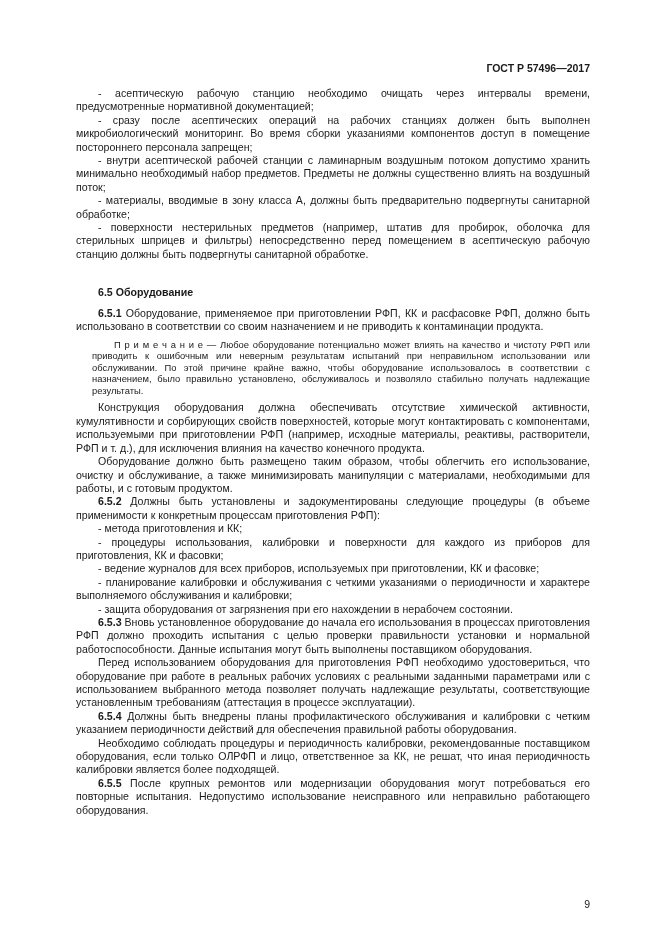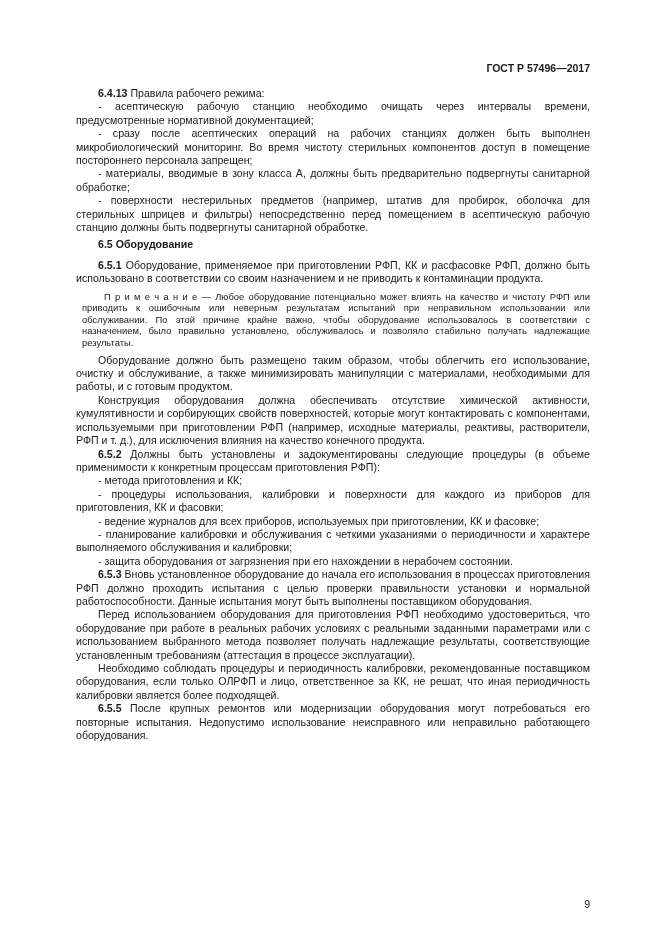--- a/index.html
+++ b/index.html
@@ -29,61 +29,62 @@
     line-height: 13.4px;
   }
   .para {
     margin: 0;
     text-align: justify;
     text-indent: 22px;
   }
   .para.heading {
     font-weight: bold;
     text-align: left;
-    margin: 4px 0 7px 0;
+    margin: 25px 0 7px 0;
   }
   .para.note {
     font-size: 9.4px;
     line-height: 11.6px;
-    margin: 5px 0 5px 6px;
+    margin: 5px 0 5px 16px;
   }
   .doc-footer {
     position: absolute;
     right: 71px;
     bottom: 26px;
     font-size: 10.5px;
   }
 </style>
 </head>
 <body>
 
 <div class="page">
   <div class="doc-header">
     <span>ГОСТ Р 57496—2017</span>
   </div>
 
   <div class="doc-body">
-      <p class="para body"><b>6.4.13 </b>Правила рабочего режима:</p>
       <p class="para body">- асептическую рабочую станцию необходимо очищать через интервалы времени, предусмотренные нормативной документацией;</p>
-      <p class="para body">- сразу после асептических операций на рабочих станциях должен быть выполнен микробиологический мониторинг. Во время чистоту стерильных компонентов доступ в помещение постороннего персонала запрещен;</p>
+      <p class="para body">- сразу после асептических операций на рабочих станциях должен быть выполнен микробиологический мониторинг. Во время сборки указаниями компонентов доступ в помещение постороннего персонала запрещен;</p>
+      <p class="para body">- внутри асептической рабочей станции с ламинарным воздушным потоком допустимо хранить минимально необходимый набор предметов. Предметы не должны существенно влиять на воздушный поток;</p>
       <p class="para body">- материалы, вводимые в зону класса А, должны быть предварительно подвергнуты санитарной обработке;</p>
       <p class="para body">- поверхности нестерильных предметов (например, штатив для пробирок, оболочка для стерильных шприцев и фильтры) непосредственно перед помещением в асептическую рабочую станцию должны быть подвергнуты санитарной обработке.</p>
       <p class="para heading">6.5 Оборудование</p>
       <p class="para body"><b>6.5.1 </b>Оборудование, применяемое при приготовлении РФП, КК и расфасовке РФП, должно быть использовано в соответствии со своим назначением и не приводить к контаминации продукта.</p>
       <p class="para note">П р и м е ч а н и е — Любое оборудование потенциально может влиять на качество и чистоту РФП или приводить к ошибочным или неверным результатам испытаний при неправильном использовании или обслуживании. По этой причине крайне важно, чтобы оборудование использовалось в соответствии с назначением, было правильно установлено, обслуживалось и позволяло стабильно получать надлежащие результаты.</p>
+      <p class="para body">Конструкция оборудования должна обеспечивать отсутствие химической активности, кумулятивности и сорбирующих свойств поверхностей, которые могут контактировать с компонентами, используемыми при приготовлении РФП (например, исходные материалы, реактивы, растворители, РФП и т. д.), для исключения влияния на качество конечного продукта.</p>
       <p class="para body">Оборудование должно быть размещено таким образом, чтобы облегчить его использование, очистку и обслуживание, а также минимизировать манипуляции с материалами, необходимыми для работы, и с готовым продуктом.</p>
-      <p class="para body">Конструкция оборудования должна обеспечивать отсутствие химической активности, кумулятивности и сорбирующих свойств поверхностей, которые могут контактировать с компонентами, используемыми при приготовлении РФП (например, исходные материалы, реактивы, растворители, РФП и т. д.), для исключения влияния на качество конечного продукта.</p>
       <p class="para body"><b>6.5.2 </b>Должны быть установлены и задокументированы следующие процедуры (в объеме применимости к конкретным процессам приготовления РФП):</p>
       <p class="para body">- метода приготовления и КК;</p>
       <p class="para body">- процедуры использования, калибровки и поверхности для каждого из приборов для приготовления, КК и фасовки;</p>
       <p class="para body">- ведение журналов для всех приборов, используемых при приготовлении, КК и фасовке;</p>
       <p class="para body">- планирование калибровки и обслуживания с четкими указаниями о периодичности и характере выполняемого обслуживания и калибровки;</p>
       <p class="para body">- защита оборудования от загрязнения при его нахождении в нерабочем состоянии.</p>
       <p class="para body"><b>6.5.3 </b>Вновь установленное оборудование до начала его использования в процессах приготовления РФП должно проходить испытания с целью проверки правильности установки и нормальной работоспособности. Данные испытания могут быть выполнены поставщиком оборудования.</p>
       <p class="para body">Перед использованием оборудования для приготовления РФП необходимо удостовериться, что оборудование при работе в реальных рабочих условиях с реальными заданными параметрами или с использованием выбранного метода позволяет получать надлежащие результаты, соответствующие установленным требованиям (аттестация в процессе эксплуатации).</p>
+      <p class="para body"><b>6.5.4 </b>Должны быть внедрены планы профилактического обслуживания и калибровки с четким указанием периодичности действий для обеспечения правильной работы оборудования.</p>
       <p class="para body">Необходимо соблюдать процедуры и периодичность калибровки, рекомендованные поставщиком оборудования, если только ОЛРФП и лицо, ответственное за КК, не решат, что иная периодичность калибровки является более подходящей.</p>
       <p class="para body"><b>6.5.5 </b>После крупных ремонтов или модернизации оборудования могут потребоваться его повторные испытания. Недопустимо использование неисправного или неправильно работающего оборудования.</p>
     </div>
 
   <div class="doc-footer">
     <span>9</span>
   </div>
 </div>
 
 </body></html>

